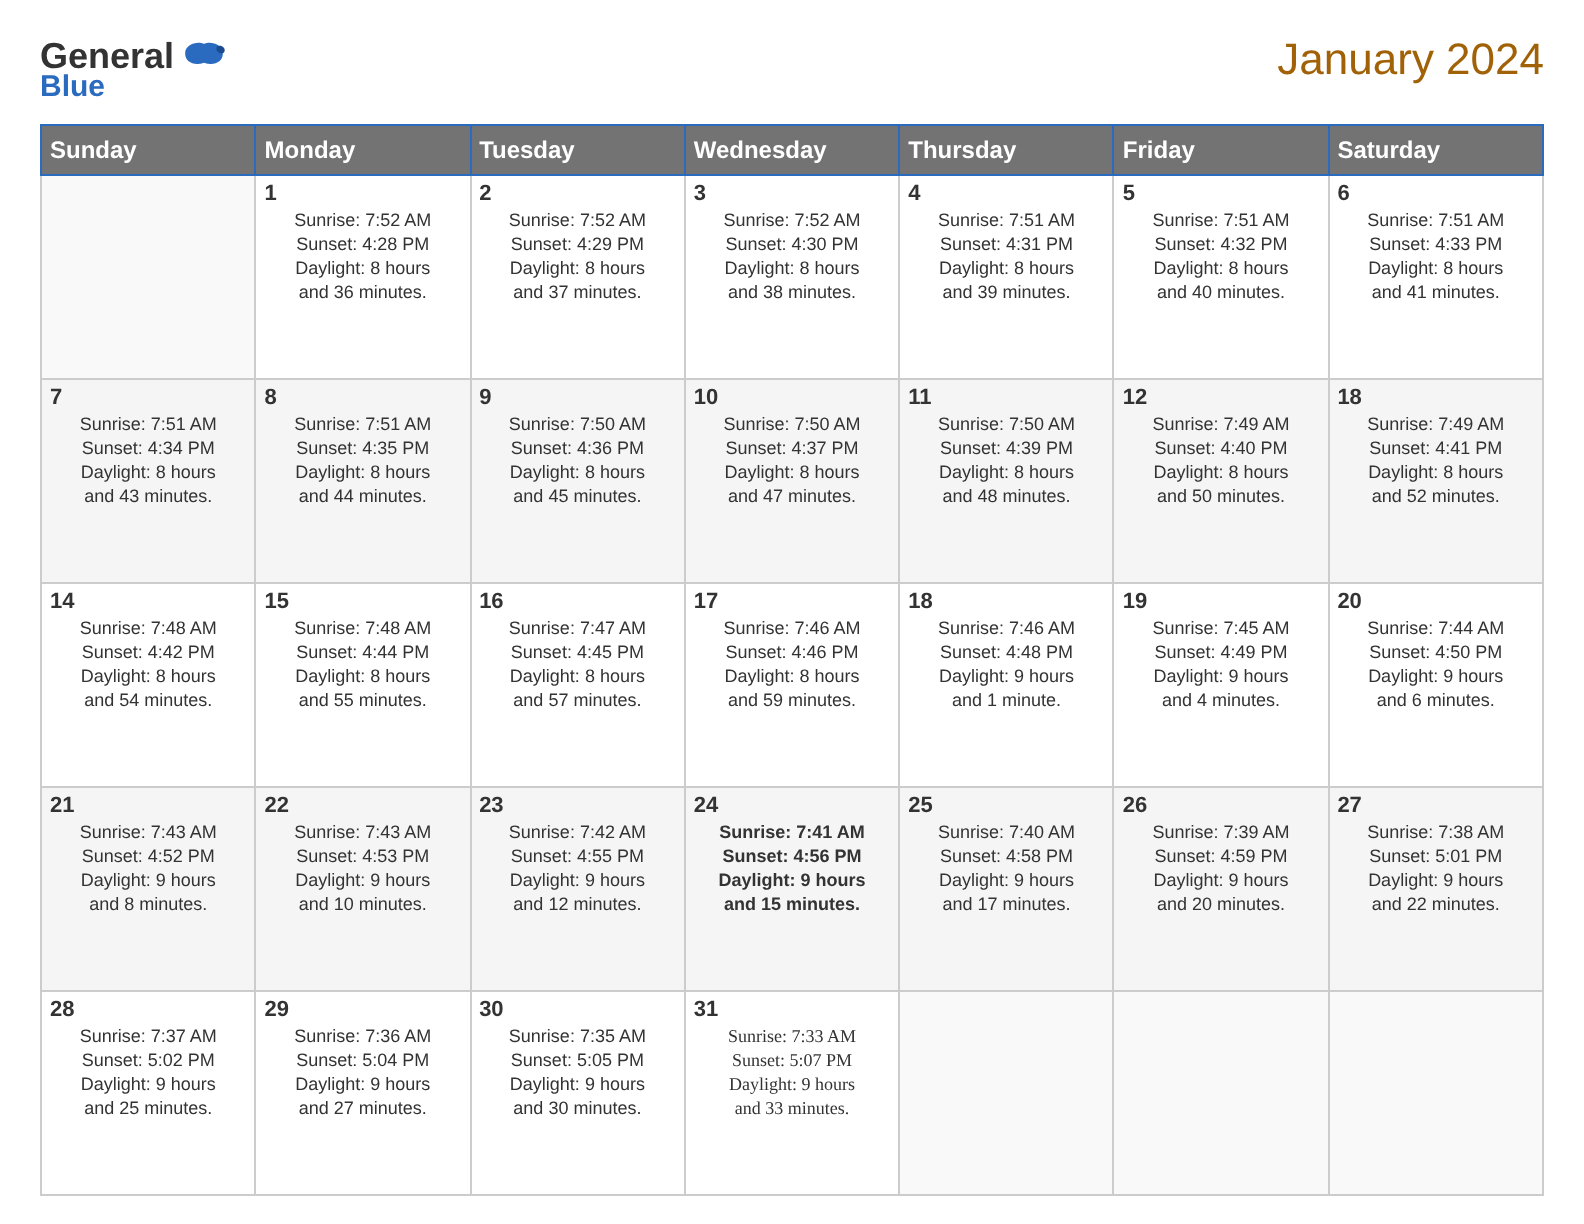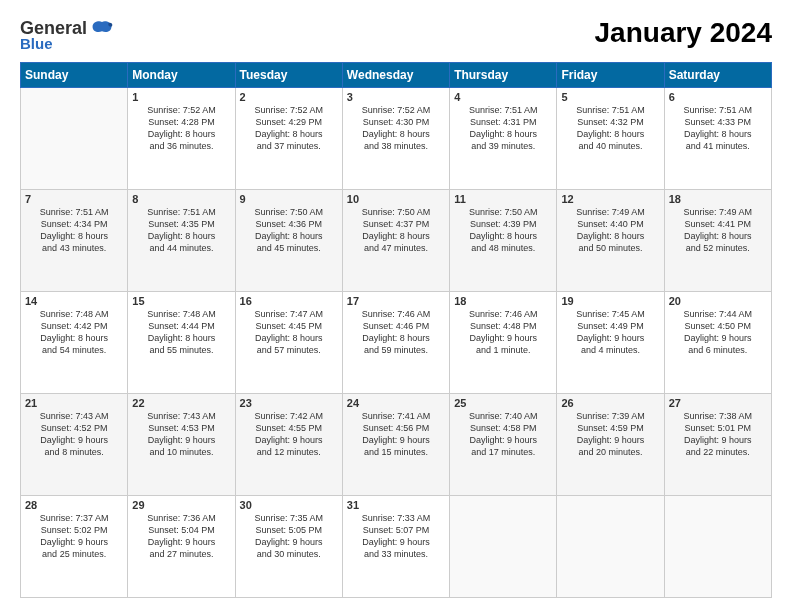--- a/index.html
+++ b/index.html
@@ -35,37 +35,37 @@
     }
     .logo-icon {
       width: 22px;
       height: 18px;
       margin-left: 2px;
     }
     .title-section {
       text-align: right;
     }
     .month-title {
-      font-size: 28px;
-      font-weight: bold;
-      color: #000000;
+      font-size: 22px;
+      font-weight: normal;
+      color: #a16207;
       line-height: 1.1;
     }
     .location {
       font-size: 16px;
       color: #444;
     }
     .calendar {
       flex: 1;
       border-collapse: collapse;
       width: 100%;
       table-layout: fixed;
     }
     .calendar th {
-      background-color: #0369a1;
+      background-color: #737373;
       color: #fff;
       font-size: 12px;
       font-weight: bold;
       padding: 5px 4px;
       text-align: left;
       border: 1px solid #2a6bbf;
     }
     .calendar td {
       border: 1px solid #ccc;
       vertical-align: top;
@@ -293,21 +293,21 @@
           </td>
           <td>
             <span class="day-num">23</span>
             <div class="day-info" style="white-space: pre-line;">Sunrise: 7:42 AM
 Sunset: 4:55 PM
 Daylight: 9 hours
 and 12 minutes.</div>
           </td>
           <td>
             <span class="day-num">24</span>
-            <div class="day-info" style="white-space: pre-line;">Sunrise: 7:41 AM
+            <div class="day-info" style="white-space: pre-line; font-weight: bold;">Sunrise: 7:41 AM
 Sunset: 4:56 PM
 Daylight: 9 hours
 and 15 minutes.</div>
           </td>
           <td>
             <span class="day-num">25</span>
             <div class="day-info" style="white-space: pre-line;">Sunrise: 7:40 AM
 Sunset: 4:58 PM
 Daylight: 9 hours
 and 17 minutes.</div>
@@ -344,21 +344,21 @@
           </td>
           <td>
             <span class="day-num">30</span>
             <div class="day-info" style="white-space: pre-line;">Sunrise: 7:35 AM
 Sunset: 5:05 PM
 Daylight: 9 hours
 and 30 minutes.</div>
           </td>
           <td>
             <span class="day-num">31</span>
-            <div class="day-info" style="white-space: pre-line;">Sunrise: 7:33 AM
+            <div class="day-info" style="white-space: pre-line; font-family: Liberation Serif, serif;">Sunrise: 7:33 AM
 Sunset: 5:07 PM
 Daylight: 9 hours
 and 33 minutes.</div>
           </td>
           <td class="empty-cell"></td>
           <td class="empty-cell"></td>
           <td class="empty-cell"></td>
         </tr>
       </tbody>
   </table>

